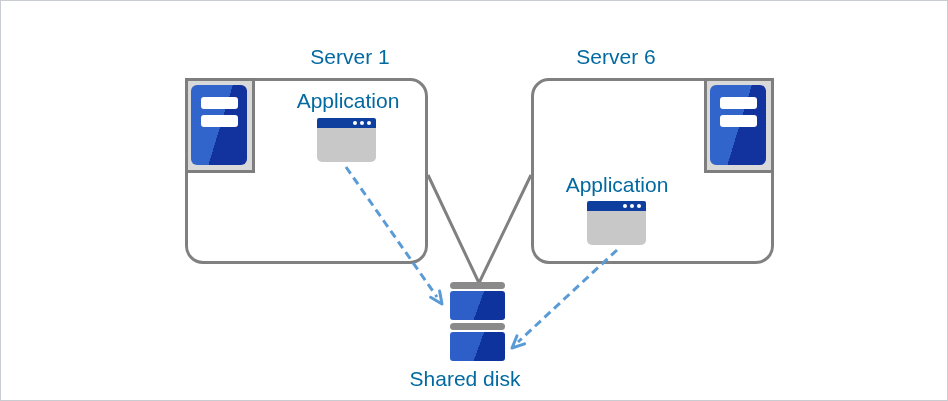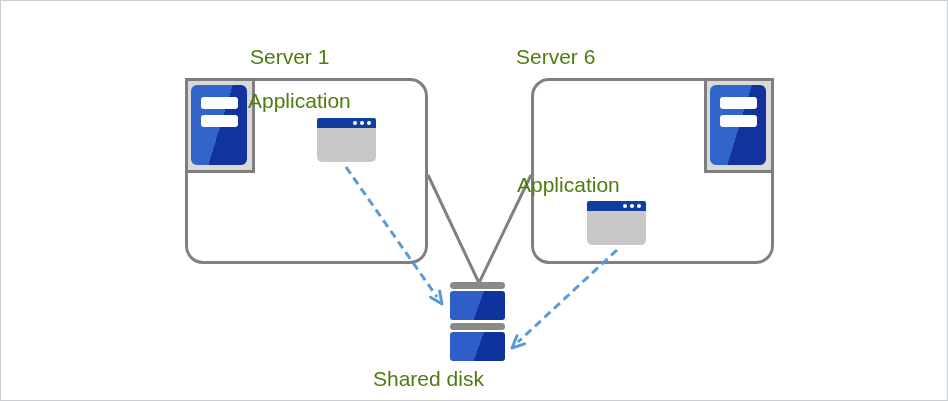--- a/index.html
+++ b/index.html
@@ -2,22 +2,22 @@
 <html><head>
 <meta charset="utf-8">
 <style>
   html,body { margin:0; padding:0; background:#fff; }
   .canvas {
     position:relative; width:948px; height:401px;
     background:#ffffff; border:1px solid #c9ccd1; box-sizing:border-box;
     font-family:"Liberation Sans", sans-serif; overflow:hidden;
   }
   .lbl {
-    position:absolute; font-size:21px; line-height:24px; color:#4d7c0f;
-    z-index:5; white-space:nowrap;
+    position:absolute; font-size:21px; line-height:24px; color:#0369a1;
+    text-align:center; z-index:5; white-space:nowrap;
   }
   
   .server-box {
     position:absolute; width:243px; height:186px; box-sizing:border-box;
     border:3px solid #808080; border-radius:18px; background:#fff; z-index:1;
   }
   
   .tray {
     position:absolute; width:70px; height:95px; box-sizing:border-box;
     background:#d9d9d9; border:3px solid #7e7e7e; z-index:2;
@@ -115,15 +115,15 @@
     </g>
   </svg>
 
   <div class="disk">
     <div class="disk-bar"></div>
     <div class="disk-body"></div>
     <div class="disk-bar"></div>
     <div class="disk-body"></div>
   </div>
 
-  <div class="lbl" style="left:372px; top:366px; width:200px;">Shared disk</div>
+  <div class="lbl" style="left:364px; top:366px; width:200px;">Shared disk</div>
 
 </div>
 
 </body></html>

